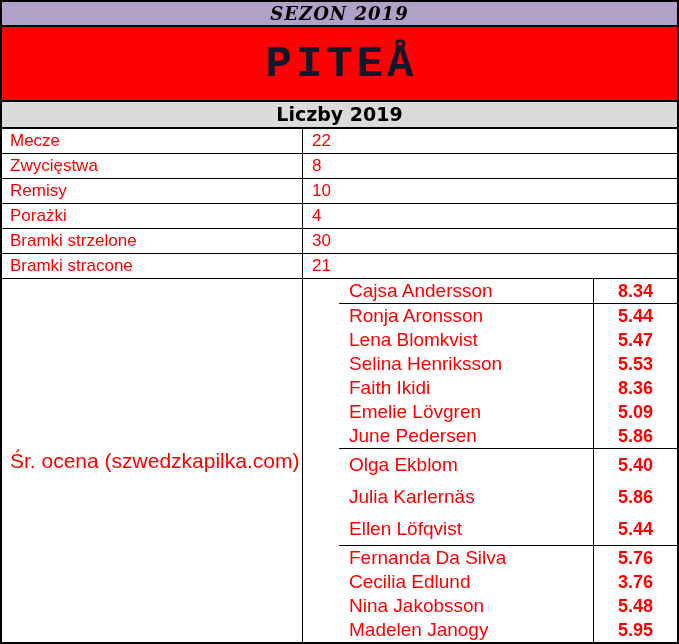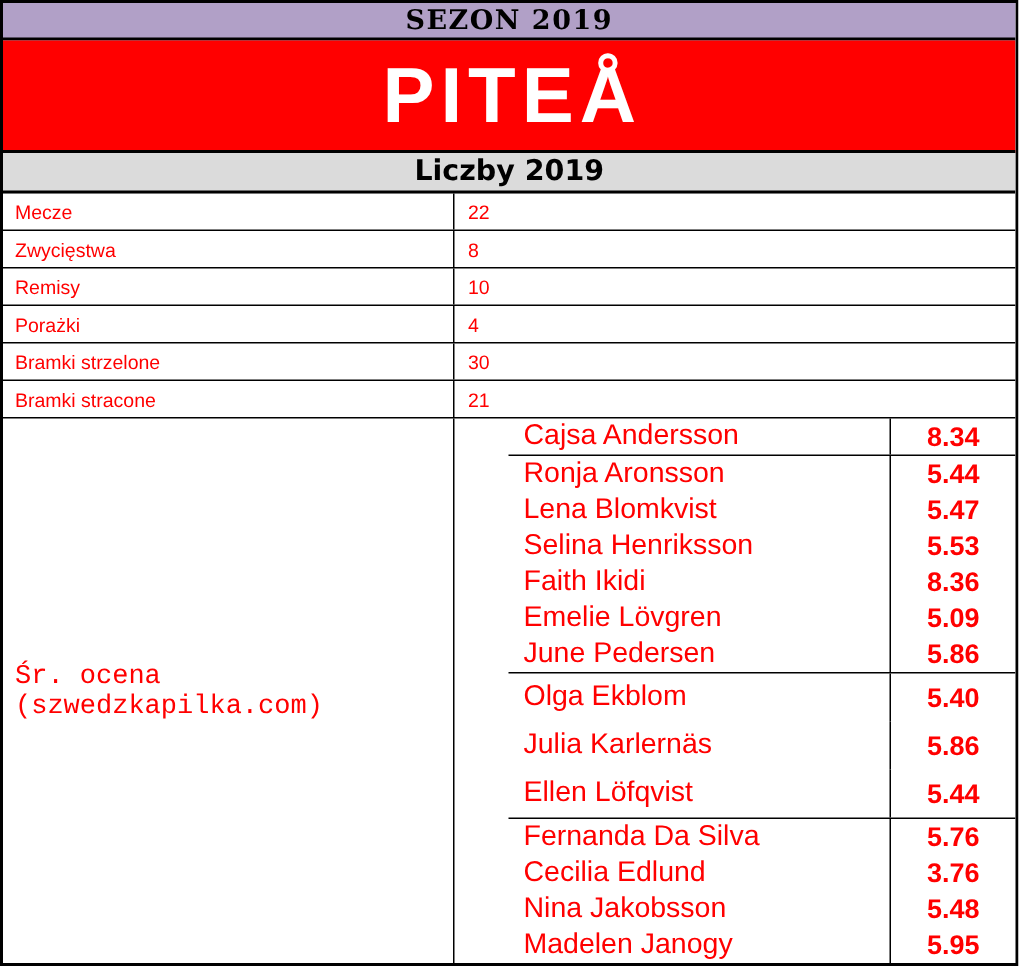--- a/index.html
+++ b/index.html
@@ -11,56 +11,56 @@
     display:flex;flex-direction:column;overflow:hidden;
   }
   
   .topbar{
     height:23px;flex:0 0 23px;background:var(--lavender,#B1A0C7);
     border-bottom:2px solid var(--border,#000);
     display:flex;align-items:center;justify-content:center;
   }
   .topbar .title{
     font-family:"DejaVu Serif",serif;font-weight:bold;font-size:18px;
-    letter-spacing:1px;color:#000;line-height:1;
+    letter-spacing:1px;color:#000;line-height:1;font-style:italic;
   }
   
   .banner{
     height:73px;flex:0 0 73px;background:var(--red,#FF0000);
     border-bottom:2px solid var(--border,#000);
     display:flex;align-items:center;justify-content:center;
   }
   .banner .team{
-    font-family:Liberation Sans, sans-serif;font-weight:bold;font-size:52px;
-    letter-spacing:4px;text-indent:4px;color:#ffffff;line-height:1;
+    font-family:Liberation Mono, monospace;font-weight:bold;font-size:44px;
+    letter-spacing:4px;text-indent:4px;color:#0f172a;line-height:1;
   }
   
   .graybar{
     height:25px;flex:0 0 25px;background:var(--gray,#DBDBDB);
     border-bottom:2px solid var(--border,#000);
     display:flex;align-items:center;justify-content:center;
   }
   .graybar .title{
     font-family:"DejaVu Sans",sans-serif;font-weight:bold;font-size:19px;
     color:#000;line-height:1;
   }
   
   .stat-row{
     height:25px;flex:0 0 25px;box-sizing:border-box;
     border-bottom:1px solid var(--border,#000);
-    display:flex;color:var(--text_red,#FF0000);font-size:13px;
+    display:flex;color:var(--text_red,#FF0000);font-size:17px;
   }
   .stat-label{width:300px;flex:0 0 300px;display:flex;align-items:center;padding-left:8px;box-sizing:border-box;}
   .stat-value{flex:1;border-left:1px solid var(--border,#000);display:flex;align-items:center;padding-left:9px;}
   
   .ratings{flex:1;display:flex;min-height:0;}
   .ratings-label-cell{
     width:300px;flex:0 0 300px;box-sizing:border-box;
     display:flex;align-items:center;padding-left:8px;
-    color:var(--text_red,#FF0000);font-size:18px;font-family:Liberation Mono, monospace;
+    color:var(--text_red,#FF0000);font-size:21px;
   }
   .ratings-table{
     flex:1;border-left:1px solid var(--border,#000);
     display:flex;flex-direction:column;padding-left:36px;
   }
   .pgroup{display:flex;flex-direction:column;box-sizing:border-box;}
   .pgroup + .pgroup{border-top:1px solid var(--border,#000);}
   .g0{flex:0 0 24px;}
   .g1{flex:0 0 145px;text-align:center;}
   .g2{flex:0 0 97px;}

